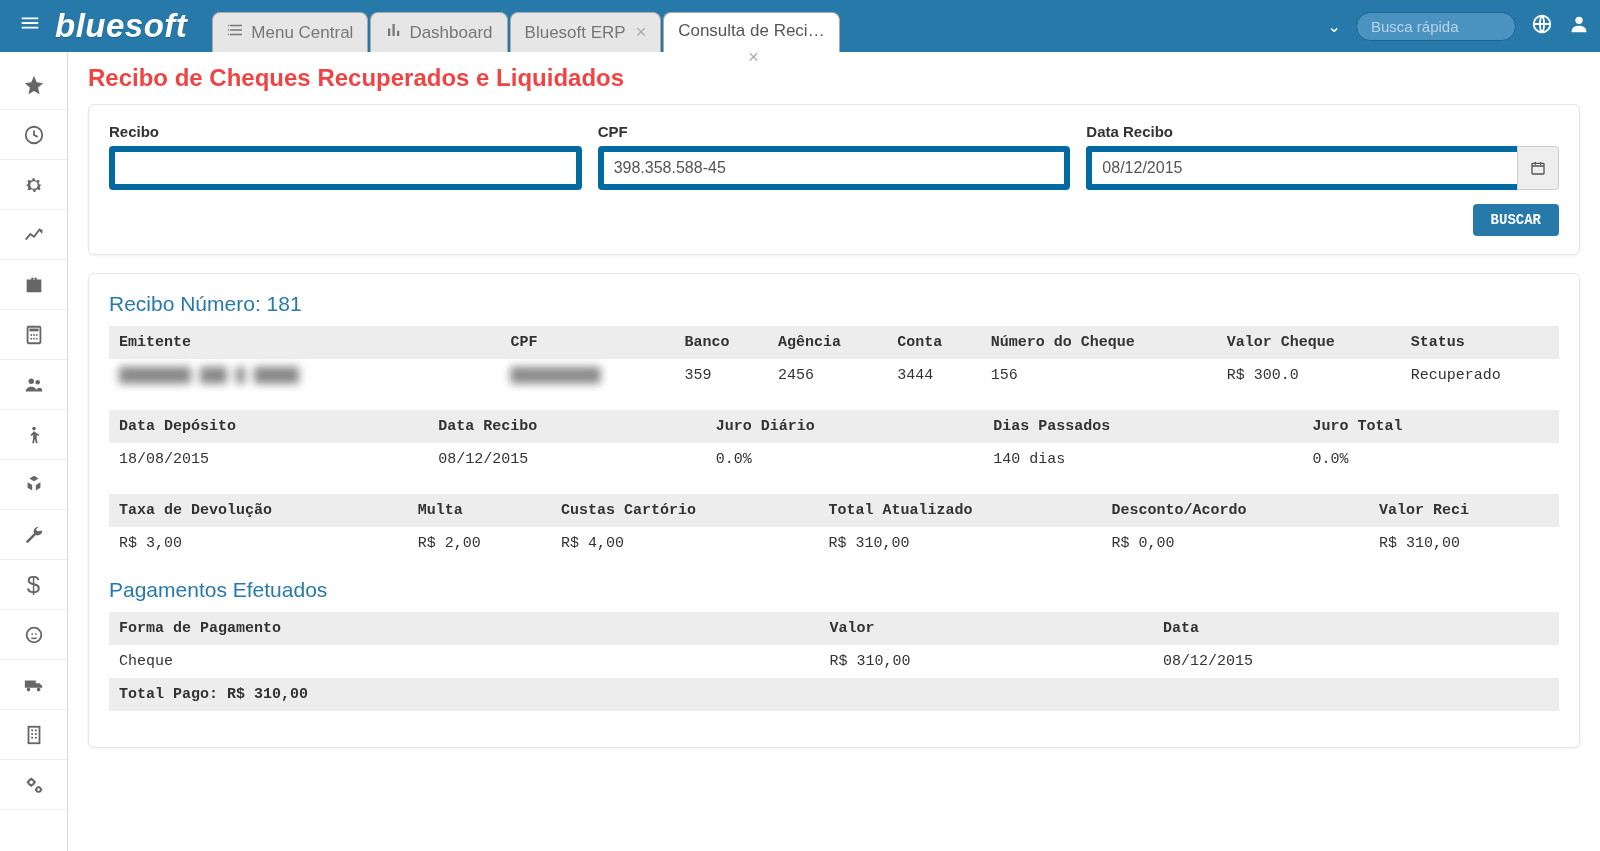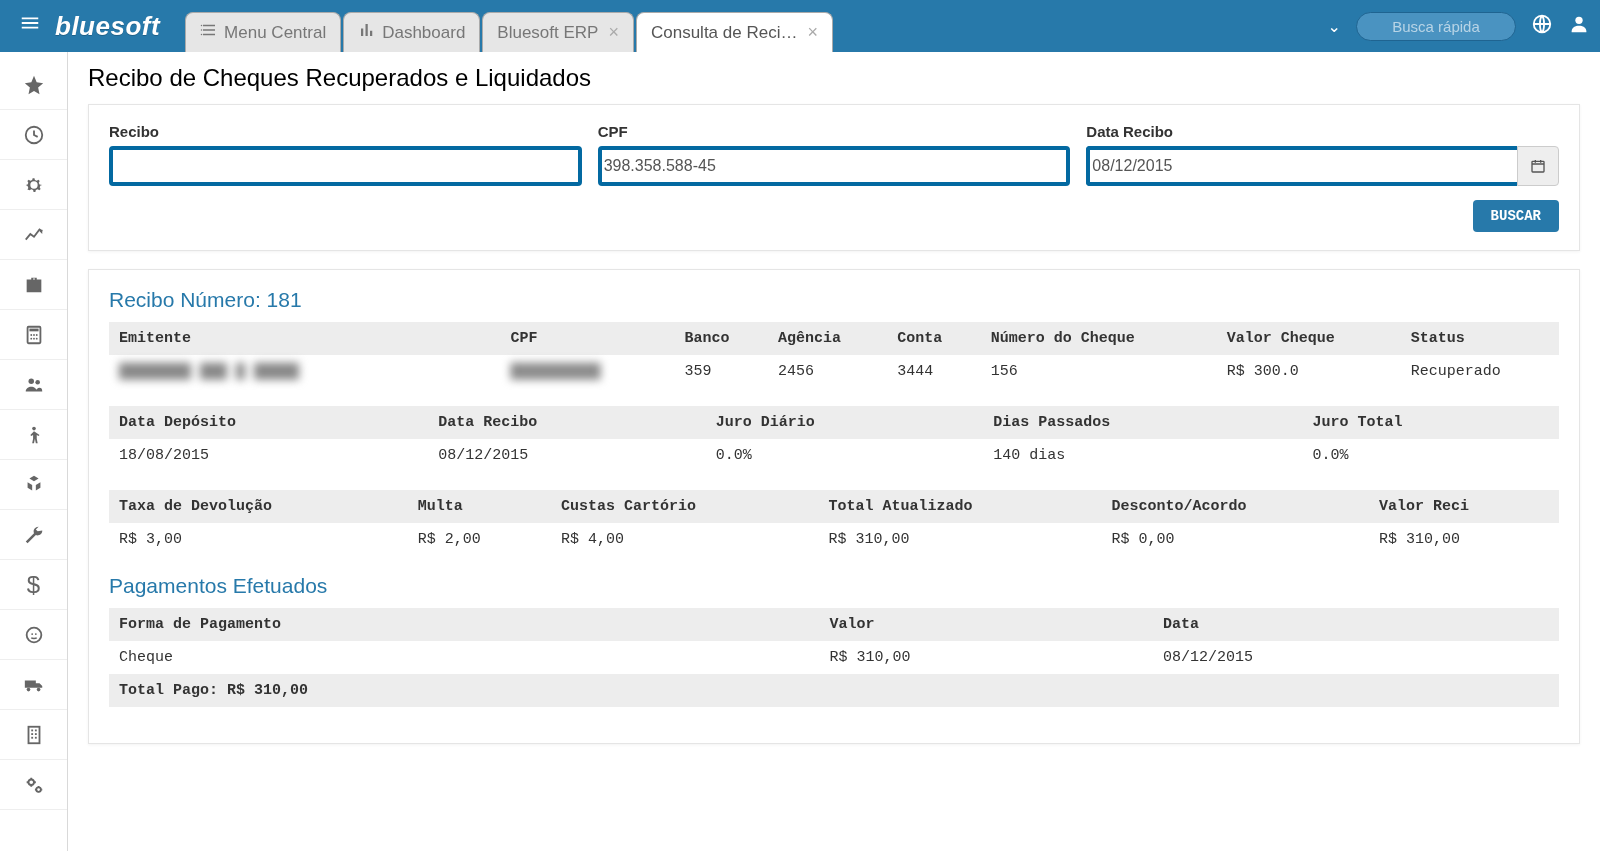--- a/index.html
+++ b/index.html
@@ -1,38 +1,38 @@
 <!DOCTYPE html>
 <html><head>
 <meta charset="utf-8">
 <style>
 * { box-sizing: border-box; margin: 0; padding: 0; }
 body { font-family: "Helvetica Neue", Arial, sans-serif; font-size: 14px; color: #333; background: #fff; }
 .topbar { background: #2779aa; height: 52px; display: flex; align-items: center; padding: 0 10px; color: #fff; position: relative; }
 .hamburger { width: 40px; text-align: center; font-size: 22px; cursor: pointer; }
-.logo { font-size: 26px; font-weight: 700; font-style: italic; letter-spacing: 0.5px; margin: 0 20px 0 5px; color: #fff; text-shadow: 0 1px rgba(0,0,0,0.2); }
+.logo { font-size: 33px; font-weight: 700; font-style: italic; letter-spacing: 0.5px; margin: 0 20px 0 5px; color: #fff; text-shadow: 0 1px rgba(0,0,0,0.2); }
 .tabs { display: flex; align-items: flex-end; height: 100%; margin-left: 5px; }
 .tab { background: #e6e6e6; color: #777; border-radius: 8px 8px 0 0; padding: 8px 14px; margin-right: 2px; display: flex; align-items: center; gap: 6px; font-size: 17px; cursor: pointer; height: 40px; border: 1px solid #aaa; border-bottom: none; }
-.tab.active { background: #fff; color: #555; }
+.tab.active { background: #fff; color: #555; flex-direction: column; }
 .tab .close { color: #aaa; font-size: 18px; margin-left: 4px; }
 .topright { margin-left: auto; display: flex; align-items: center; gap: 15px; }
 .chev-down { color: #fff; font-size: 16px; cursor: pointer; }
-.search-global { background: #4a93c1; border: 1px solid #1f6491; border-radius: 16px; padding: 5px 14px; color: #b8d4e6; font-size: 15px; width: 160px; outline: none; text-align: center; }
+.search-global { background: #4a93c1; border: 1px solid #1f6491; border-radius: 16px; padding: 5px 14px; color: #b8d4e6; font-size: 15px; width: 160px; outline: none; }
 .search-global::placeholder { color: #b8d4e6; }
 .top-icon { color: #fff; font-size: 18px; cursor: pointer; }
 .layout { display: flex; height: calc(100vh - 52px); }
 .sidebar { width: 68px; background: #fff; border-right: 1px solid #d9d9d9; display: flex; flex-direction: column; align-items: center; padding-top: 8px; overflow-y: auto; }
 .sidebar .sitem { width: 100%; height: 50px; display: flex; align-items: center; justify-content: center; color: #666; font-size: 22px; cursor: pointer; border-bottom: 1px solid #eee; }
 .main { flex: 1; padding: 12px 20px 20px 20px; overflow-y: auto; background: #fff; }
-.page-title { font-size: 24px; font-weight: 400; color: #000000; margin-bottom: 12px; }
-.card { background: #fff; border: 1px solid #e5e5e5; border-radius: 0; padding: 18px 20px; box-shadow: 0 1px 3px rgba(0,0,0,0.05); margin-bottom: 18px; }
+.page-title { font-size: 24px; font-weight: 700; color: #ef4444; margin-bottom: 12px; }
+.card { background: #fff; border: 1px solid #e5e5e5; border-radius: 6px; padding: 18px 20px; box-shadow: 0 1px 3px rgba(0,0,0,0.05); margin-bottom: 18px; }
 .form-row { display: flex; gap: 16px; margin-bottom: 14px; }
 .form-group { flex: 1; display: flex; flex-direction: column; }
 .form-group label { font-weight: 700; font-size: 15px; margin-bottom: 6px; color: #333; }
-.form-control { border: 4px solid #0369a1; border-radius: 4px; padding: 7px 2px; font-size: 16px; color: #555; width: 100%; }
+.form-control { border: 6px solid #0369a1; border-radius: 4px; padding: 7px 10px; font-size: 16px; color: #555; width: 100%; }
 .input-group { display: flex; }
 .input-group .form-control { border-radius: 4px 0 0 4px; border-right: none; }
 .input-addon { background: #eee; border: 1px solid #ccc; border-radius: 0 4px 4px 0; padding: 7px 12px; display: flex; align-items: center; color: #555; cursor: pointer; }
 .actions-right { display: flex; justify-content: flex-end; }
 .btn-primary { background: #2779aa; color: #fff; border: none; border-radius: 4px; padding: 8px 18px; font-size: 14px; font-weight: 700; cursor: pointer; font-family: Liberation Mono, monospace; }
 .section-title { color: #2779aa; font-size: 21px; font-weight: 400; margin-bottom: 10px; }
 table { width: 100%; border-collapse: collapse; margin-bottom: 18px; font-family: Liberation Mono, monospace; }
 th, td { text-align: left; padding: 8px 10px; font-size: 15px; border: none; }
 th { background: #ededed; font-weight: 700; color: #333; }
 td { background: #fff; color: #333; }

